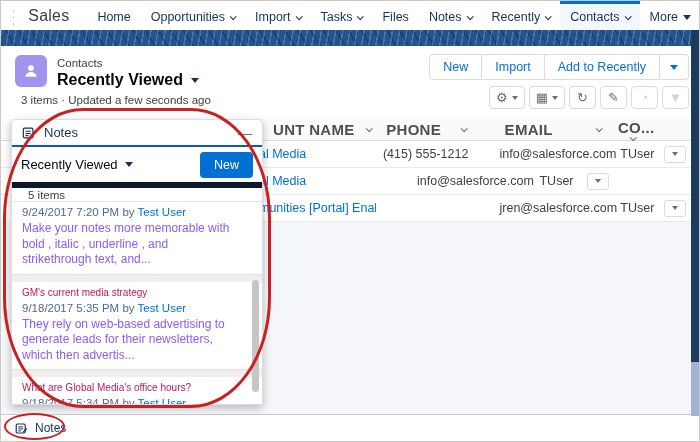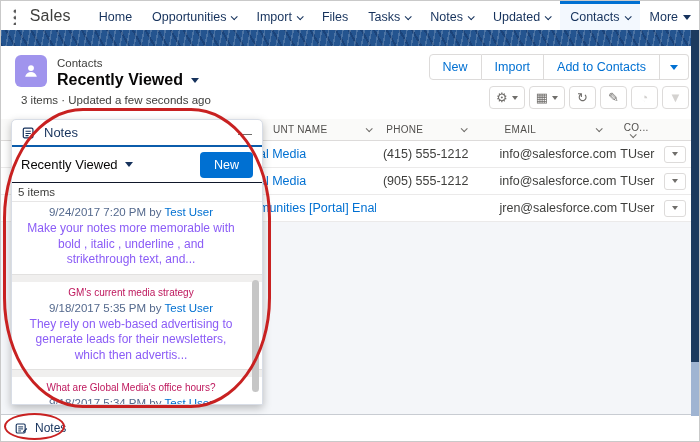--- a/index.html
+++ b/index.html
@@ -37,42 +37,42 @@
   .btn-group .btn:first-child { border-left-width:1px; border-radius:4px 0 0 4px; }
   .btn-group .btn.dd { border-radius:0 4px 4px 0; padding:0 10px; }
 
   .icon-bar { position:absolute; top:40px; right:12px; display:flex; gap:4px; }
   .icon-btn { height:23px; min-width:27px; padding:0 6px; border:1px solid #dddbda; border-radius:4px; background:#fff; color:#706e6b; font-size:13px; display:flex; align-items:center; justify-content:center; gap:4px; cursor:pointer; font-family:inherit; }
   .icon-btn.disabled { color:#d4d2d0; cursor:default; }
 
   
   .grid { position:absolute; top:118px; left:0; width:692px; z-index:6; background:#fff; font-size:12.5px; }
   .g-row { display:flex; align-items:center; height:27px; border-bottom:1px solid #ebeaea; background:#fff; color:#3e3e3c; }
-  .g-row.head { height:22px; background:#fafaf9; border-bottom:1px solid #dddbda; color:#514f4d; font-size:10px; font-weight:normal; letter-spacing:.3px; }
+  .g-row.head { height:22px; background:#fafaf9; border-bottom:1px solid #dddbda; color:#514f4d; font-size:15px; font-weight:bold; letter-spacing:.3px; }
   .c1 { width:385px; padding-left:258px; display:flex; align-items:center; justify-content:space-between; overflow:hidden; white-space:nowrap; }
   .g-row.head .c1 { padding-left:272px; }
   .c2 { width:100px; padding-left:7px; display:flex; align-items:center; justify-content:space-between; }
   .c3 { width:118px; padding-left:7px; display:flex; align-items:center; justify-content:space-between;margin-left:24px; }
   .c4 { width:50px; padding-left:7px; display:flex; align-items:center; justify-content:space-between;flex-direction:column; }
   .c5 { width:39px; display:flex; justify-content:center; }
   .head .chev { border-color:#706e6b; margin-right:8px; }
   a.cell-link { color:#0070d2; text-decoration:none; cursor:pointer; white-space:nowrap; }
   .row-dd { width:22px; height:17px; border:1px solid #dddbda; border-radius:3px; background:#fff; display:flex; align-items:center; justify-content:center; cursor:pointer; }
 
   
   .panel { position:absolute; top:118px; left:10px; width:252px; height:286px; background:#fff; z-index:50;
     border:1px solid #d8dde6; border-radius:5px 5px 0 0; box-shadow:0 3px 8px rgba(0,0,0,.25); display:flex; flex-direction:column; overflow:hidden; }
   .p-head { height:27px; display:flex; align-items:center; gap:8px; padding:0 10px; border-bottom:2px solid #0b5cab; flex:none; }
   .p-head .p-title { font-size:13px; color:#16325c; }
   .p-min { margin-left:auto; color:#706e6b; font-size:14px; cursor:pointer; line-height:10px; }
   .p-sub { height:35px; display:flex; align-items:center; padding:0 9px; flex:none; }
   .p-filter { display:flex; align-items:center; gap:7px; font-size:13px; color:#080707; cursor:pointer; }
   .p-new { margin-left:auto; background:#0070d2; color:#fff; border:none; border-radius:4px; height:26px; padding:0 14px; font-size:12.5px; cursor:pointer; font-family:inherit; }
-  .p-count { height:20px; padding:0 6px; font-size:11.5px; color:#3e3e3c; border-top:1px solid #0f172a; border-bottom:1px solid #e7e6e6; display:flex; align-items:center; flex:none; }
-  .p-list { flex:1; background:#f0efee; overflow:hidden; position:relative;text-align:center; }
+  .p-count { height:20px; padding:0 16px; font-size:11.5px; color:#3e3e3c; border-top:6px solid #0f172a; border-bottom:1px solid #e7e6e6; display:flex; align-items:center; flex:none; }
+  .p-list { flex:1; background:#f0efee; overflow:hidden; position:relative; }
   .note { background:#fff; padding:3px 22px 6px 10px; margin-bottom:8px; box-shadow:0 1px 0 #e2e1e0; }
   .n-title { font-size:10px; color:#be185d; text-decoration:none; display:block; line-height:16px; cursor:pointer; }
   .n-date { font-size:11.5px; color:#54698d; line-height:15px; }
   .n-date a { color:#0070d2; text-decoration:none; cursor:pointer; }
   .n-body { font-size:12px; color:#8b5cf6; line-height:15.5px; margin-top:1px; }
   .p-scroll { position:absolute; right:3px; top:78px; width:7px; height:112px; background:#c6c6c6; border-radius:4px; }
 
   
   .util { position:absolute; left:0; bottom:0; width:700px; height:27px; background:#fff; border-top:1px solid #c8ccd2; z-index:20; display:flex; align-items:center; }
   .util-item { display:flex; align-items:center; gap:7px; padding:0 14px; height:100%; font-size:12px; color:#16325c; cursor:pointer; }
@@ -102,32 +102,32 @@
         </li>
       <li>
           <span>Opportunities</span>
           <span class="chev"></span>
         </li>
       <li>
           <span>Import</span>
           <span class="chev"></span>
         </li>
       <li>
+          <span>Tasks</span>
+          <span class="chev"></span>
+        </li>
+      <li>
           <span>Files</span>
         </li>
       <li>
-          <span>Tasks</span>
-          <span class="chev"></span>
-        </li>
-      <li>
           <span>Notes</span>
           <span class="chev"></span>
         </li>
       <li>
-          <span>Updated</span>
+          <span>Recently</span>
           <span class="chev"></span>
         </li>
       <li class="active">
           <span>Contacts</span>
           <span class="chev"></span>
         </li>
       <li>
           <span>More</span>
           <span class="tri-down"></span>
         </li>
@@ -150,21 +150,21 @@
           <span class="big">Recently Viewed</span>
           <span class="tri-down"></span>
         </span>
       </span>
     </div>
     <span class="summary">3 items · Updated a few seconds ago</span>
 
     <div class="btn-group">
       <button class="btn">New</button>
       <button class="btn">Import</button>
-      <button class="btn">Add to Contacts</button>
+      <button class="btn">Add to Recently</button>
       <button class="btn dd">
           <span class="tri-down blue"></span>
         </button>
     </div>
 
     <div class="icon-bar">
       <button class="icon-btn">
           <span>⚙</span>
           <span class="tri-down small"></span>
         </button>
@@ -224,23 +224,20 @@
       <div class="c5">
           <span class="row-dd">
             <span class="tri-down small"></span>
           </span>
         </div>
     </div>
     <div class="g-row">
       <div class="c1">
           <a class="cell-link">al Media</a>
           <span></span>
-        </div>
-      <div class="c2">
-          <span>(905) 555-1212</span>
         </div>
       <div class="c3">
           <span>info@salesforce.com</span>
         </div>
       <div class="c4">
           <span>TUser</span>
         </div>
       <div class="c5">
           <span class="row-dd">
             <span class="tri-down small"></span>

